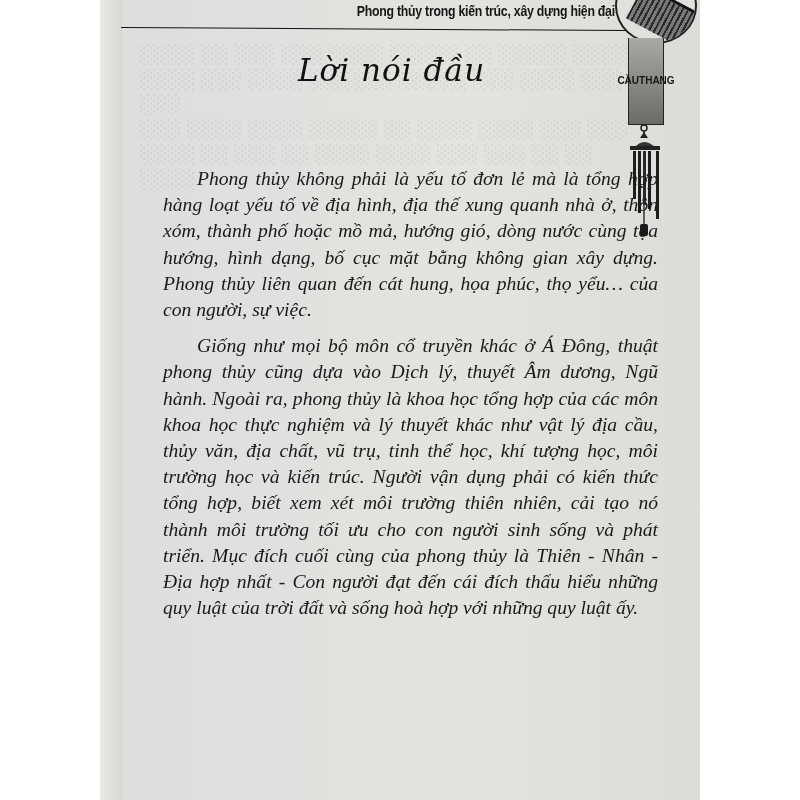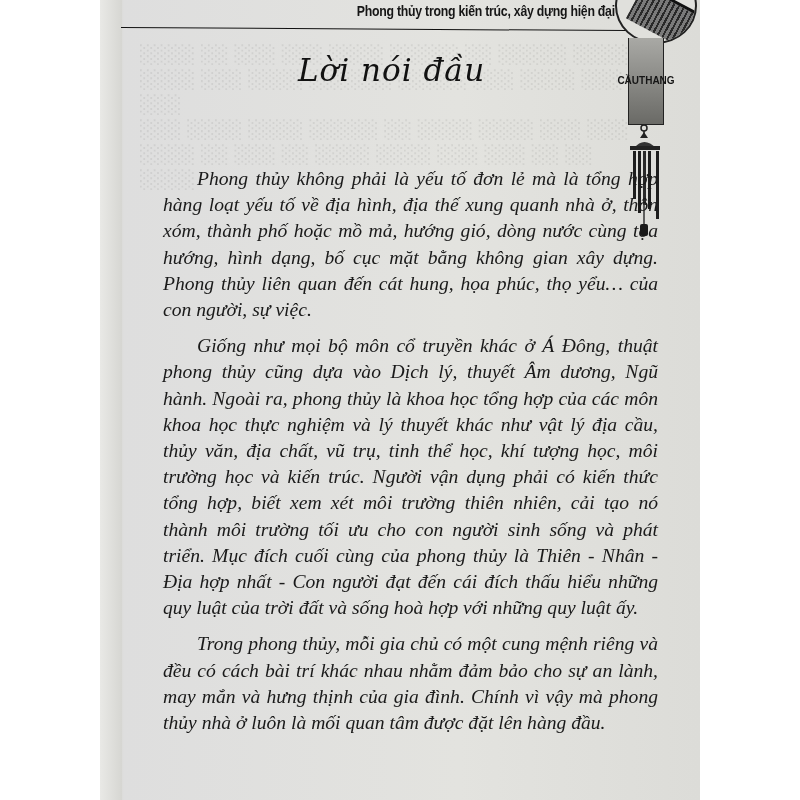--- a/index.html
+++ b/index.html
@@ -86,15 +86,14 @@
     <rect x="26" y="27" width="3" height="68" fill="#1d1d1d"></rect>
     <line x1="14" y1="80" x2="14" y2="100" stroke="#333" stroke-width="1.5"></line>
     <rect x="10" y="100" width="8" height="12" rx="2" fill="#1a1a1a"></rect>
   </svg>
 
   <div class="chapter-title">Lời nói đầu</div>
 
   <div class="body-text">
     <p>Phong thủy không phải là yếu tố đơn lẻ mà là tổng hợp hàng loạt yếu tố về địa hình, địa thế xung quanh nhà ở, thôn xóm, thành phố hoặc mồ mả, hướng gió, dòng nước cùng tọa hướng, hình dạng, bố cục mặt bằng không gian xây dựng. Phong thủy liên quan đến cát hung, họa phúc, thọ yểu… của con người, sự việc.</p>
     <p>Giống như mọi bộ môn cổ truyền khác ở Á Đông, thuật phong thủy cũng dựa vào Dịch lý, thuyết Âm dương, Ngũ hành. Ngoài ra, phong thủy là khoa học tổng hợp của các môn khoa học thực nghiệm và lý thuyết khác như vật lý địa cầu, thủy văn, địa chất, vũ trụ, tinh thể học, khí tượng học, môi trường học và kiến trúc. Người vận dụng phải có kiến thức tổng hợp, biết xem xét môi trường thiên nhiên, cải tạo nó thành môi trường tối ưu cho con người sinh sống và phát triển. Mục đích cuối cùng của phong thủy là Thiên - Nhân - Địa hợp nhất - Con người đạt đến cái đích thấu hiểu những quy luật của trời đất và sống hoà hợp với những quy luật ấy.</p>
-    <p class="gap">Trong phong thủy, mỗi gia chủ có một cung mệnh riêng và đều có cách bài trí khác nhau nhằm đảm bảo cho sự an lành, may mắn và hưng thịnh của gia đình. Chính vì vậy mà phong thủy nhà ở luôn là mối quan tâm được đặt lên hàng đầu.</p>
   </div>
 </div>
 
 </body></html>

